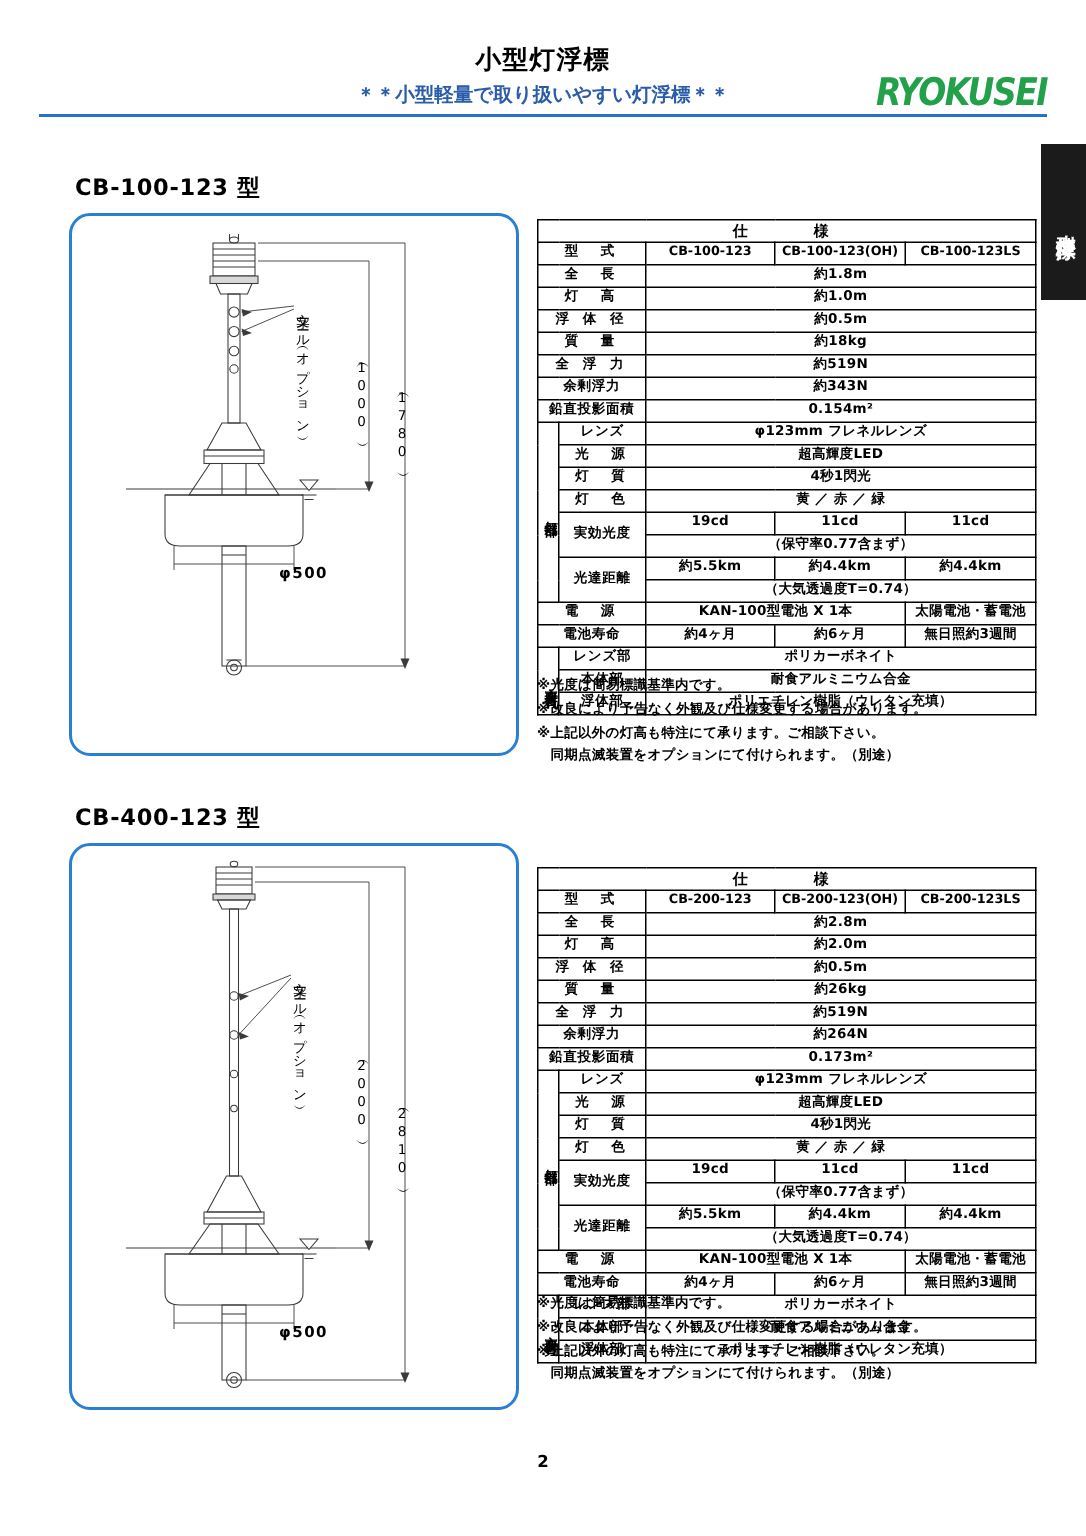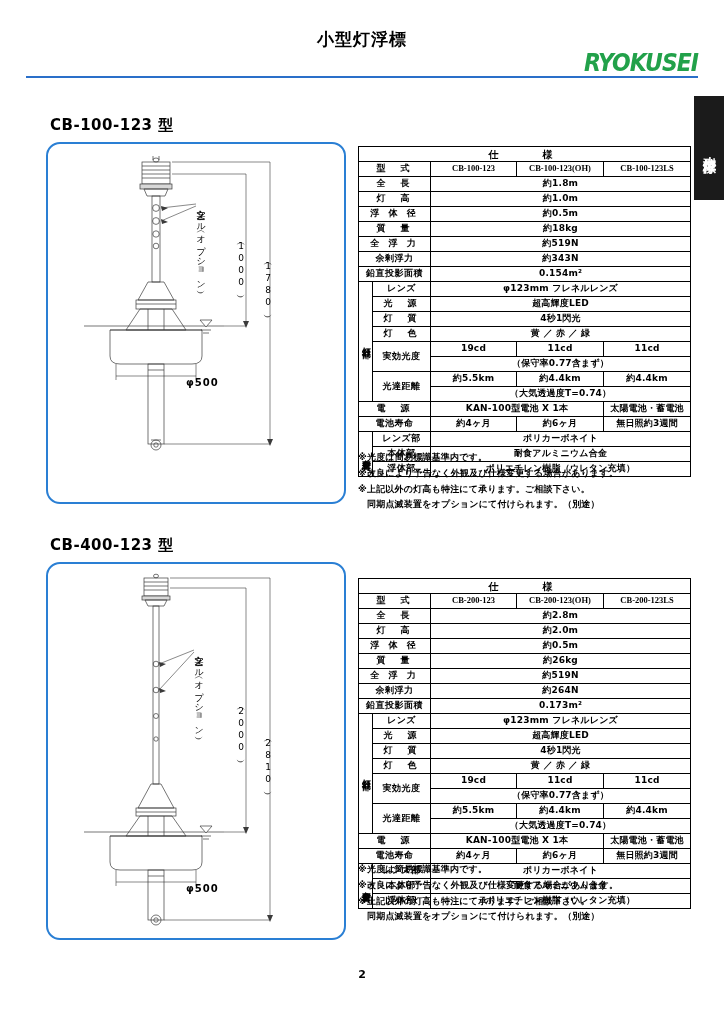--- a/index.html
+++ b/index.html
@@ -101,21 +101,21 @@
     line-height: 1.1;
   }
   table.spec td.lbl { letter-spacing: 3px; margin-left: 34px; }
   table.spec td.lbl-tight { letter-spacing: 0.5px; }
   table.spec td.val { font-weight: bold; letter-spacing: 0.2px; }
   table.spec td.hdr { font-size: 10px; letter-spacing: 8px; }
   table.spec td.vert {
     writing-mode: vertical-rl; text-orientation: upright;
     letter-spacing: 1px; width: 14px; padding: 0;
   }
-  table.spec td.model { font-size: 8.5px; letter-spacing: 0px; font-family: Liberation Serif, serif; }
+  table.spec td.model { font-size: 8.5px; letter-spacing: 0px; }
 
   
   .notes {
     position: absolute; font-size: 9px; font-weight: bold;
     line-height: 1.75; letter-spacing: 0.2px;
   }
   #notes1 { left: 358px; top: 450px; width: 340px; }
   #notes2 { left: 358px; top: 862px; width: 340px; }
   .notes div.indent { padding-left: 9px; }
 
@@ -125,20 +125,21 @@
     text-align: center; font-size: 11px; font-weight: bold;
   }
 </style>
 </head>
 <body>
 
 <div class="page">
 
   <div class="header">
     <div class="doc-title">小型灯浮標</div>
+    <div class="doc-subtitle">＊＊小型軽量で取り扱いやすい灯浮標＊＊</div>
     <div class="brand">RYOKUSEI</div>
     <div class="header-rule"></div>
   </div>
 
   <div class="side-tab">
     <span>小型灯浮標</span>
   </div>
 
   <div class="sec-heading" id="h1">CB-100-123 型</div>
 

